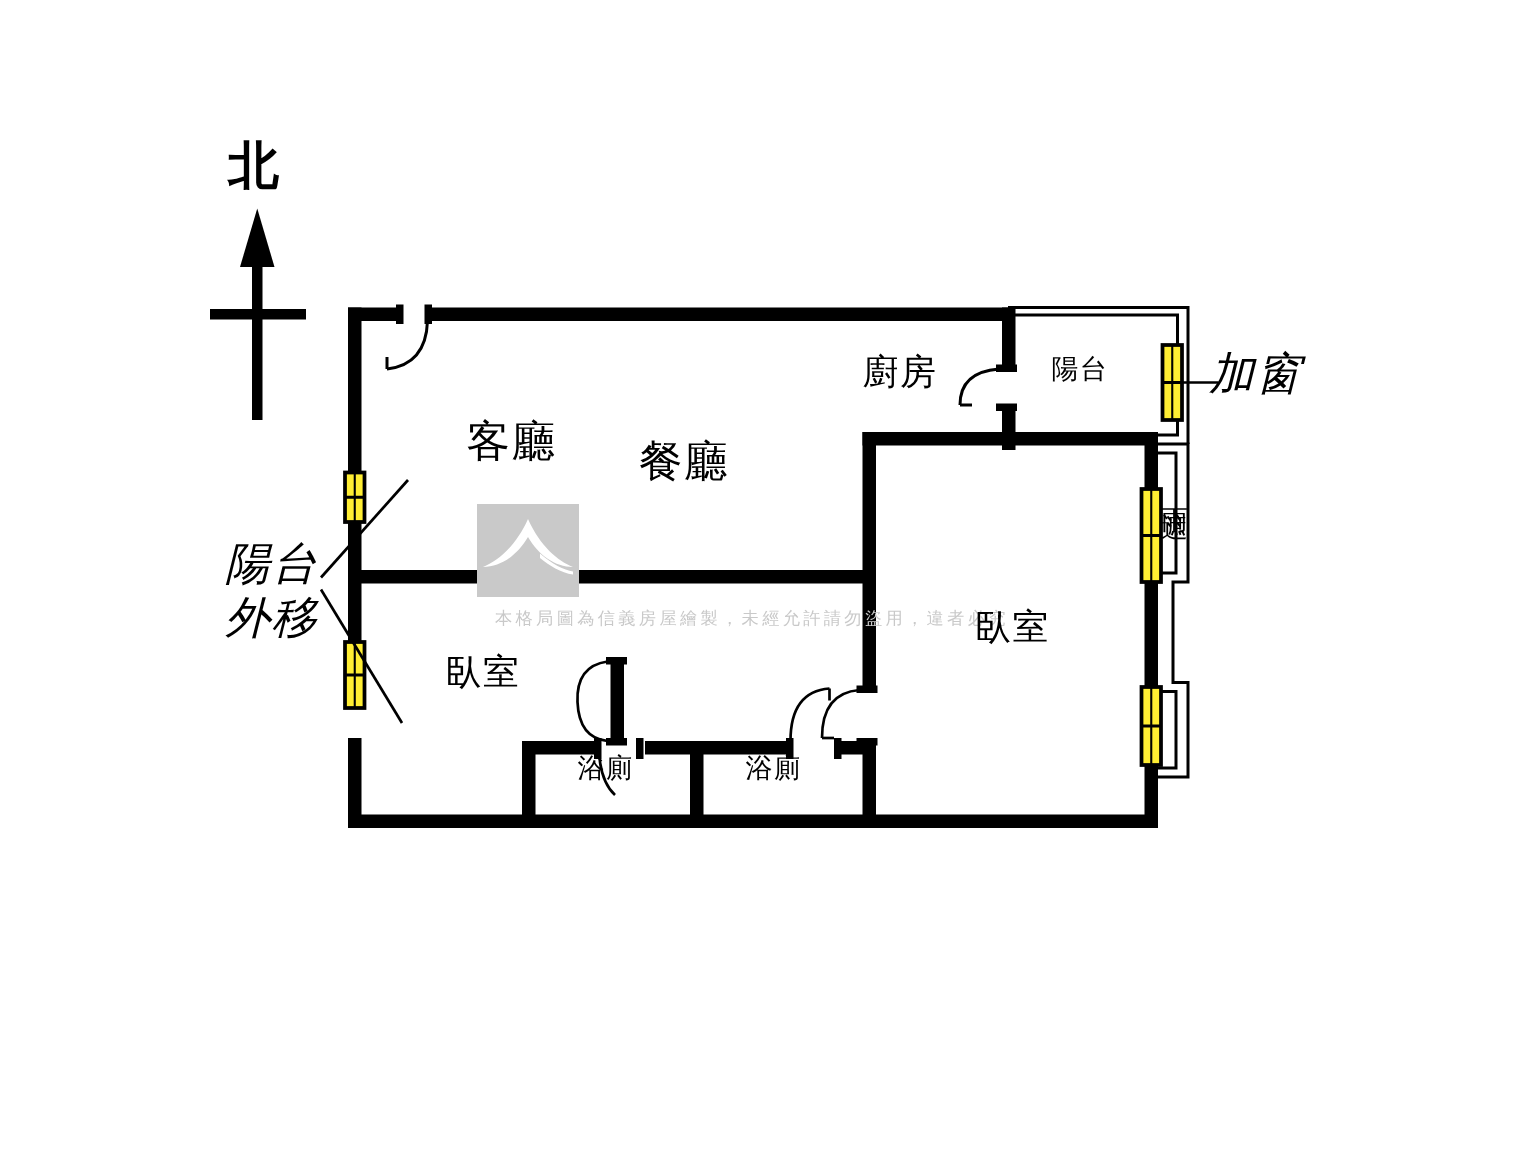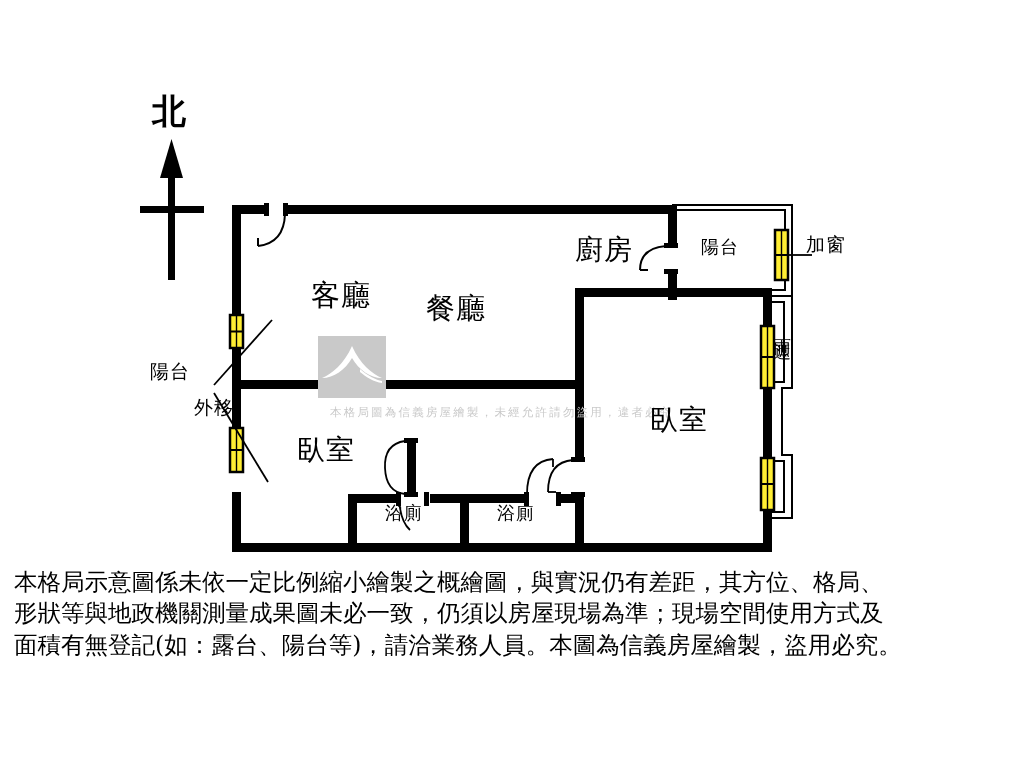--- a/index.html
+++ b/index.html
@@ -29,23 +29,23 @@
   }
   .lbl {
     position: absolute;
     color: #000000;
     font-family: "DejaVu Serif", "Liberation Serif", serif;
     white-space: nowrap;
     line-height: 1.0;
     letter-spacing: 1px;
   }
   .lbl-room-lg { font-size: 29px; font-family: Liberation Serif, serif; }
-  .lbl-room-md { font-size: 28px; }
+  .lbl-room-md { font-size: 24px; }
   .lbl-room-sm { font-size: 18px; }
-  .lbl-annot   { font-size: 19px; }
+  .lbl-annot   { font-size: 30px; font-style: italic; }
   .lbl-compass { font-size: 34px; font-weight: 600; }
   .lbl-vert {
     writing-mode: vertical-rl;
     text-orientation: upright;
     letter-spacing: 2px;
   }
   #disclaimer {
     position: absolute;
     left: 14px;
     top: 567px;
@@ -273,23 +273,18 @@
 
   <div class="lbl lbl-room-md" style="left:650px; top:406px;">臥室</div>
 
   <div class="lbl lbl-room-sm" style="left:385px; top:504px;">浴廁</div>
 
   <div class="lbl lbl-room-sm" style="left:497px; top:504px;">浴廁</div>
 
   <div class="lbl lbl-annot" style="left:806px; top:235px;">加窗</div>
 
   <div class="lbl lbl-annot" style="left:150px; top:362px;">陽台</div>
-  <div class="lbl lbl-annot" style="left:150px; top:398px;margin-left:44px;">外移</div>
+  <div class="lbl lbl-annot" style="left:150px; top:398px;">外移</div>
 
   <div class="lbl lbl-room-sm lbl-vert" style="left:773px; top:325px;">雨遮</div>
 
-  <div id="disclaimer">
-    <div>本格局示意圖係未依一定比例縮小繪製之概繪圖，與實況仍有差距，其方位、格局、</div>
-    <div>形狀等與地政機關測量成果圖未必一致，仍須以房屋現場為準；現場空間使用方式及</div>
-    <div>面積有無登記(如：露台、陽台等)，請洽業務人員。本圖為信義房屋繪製，盜用必究。</div>
-  </div>
 
 </div>
 
 </body></html>

